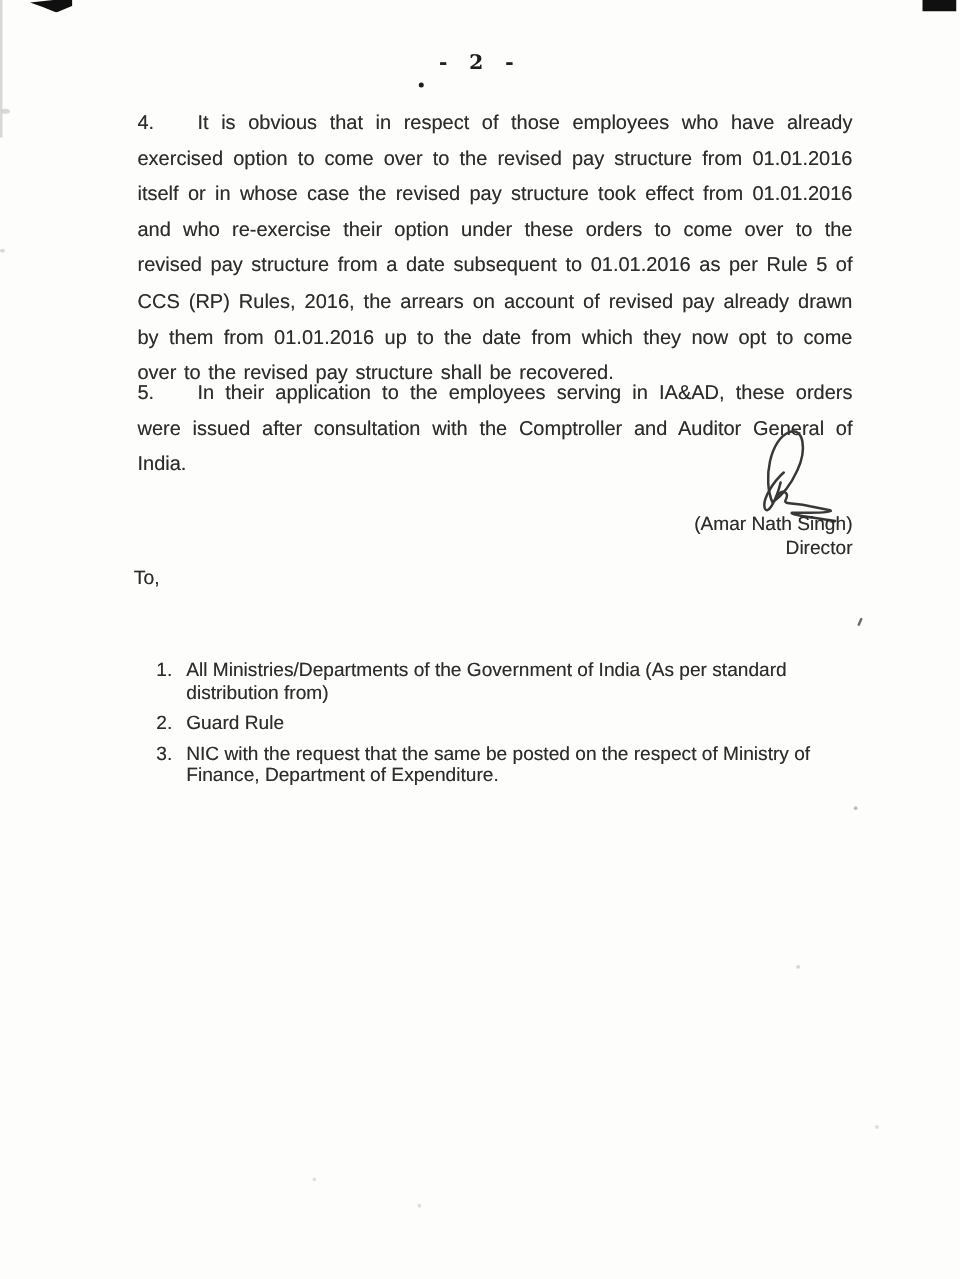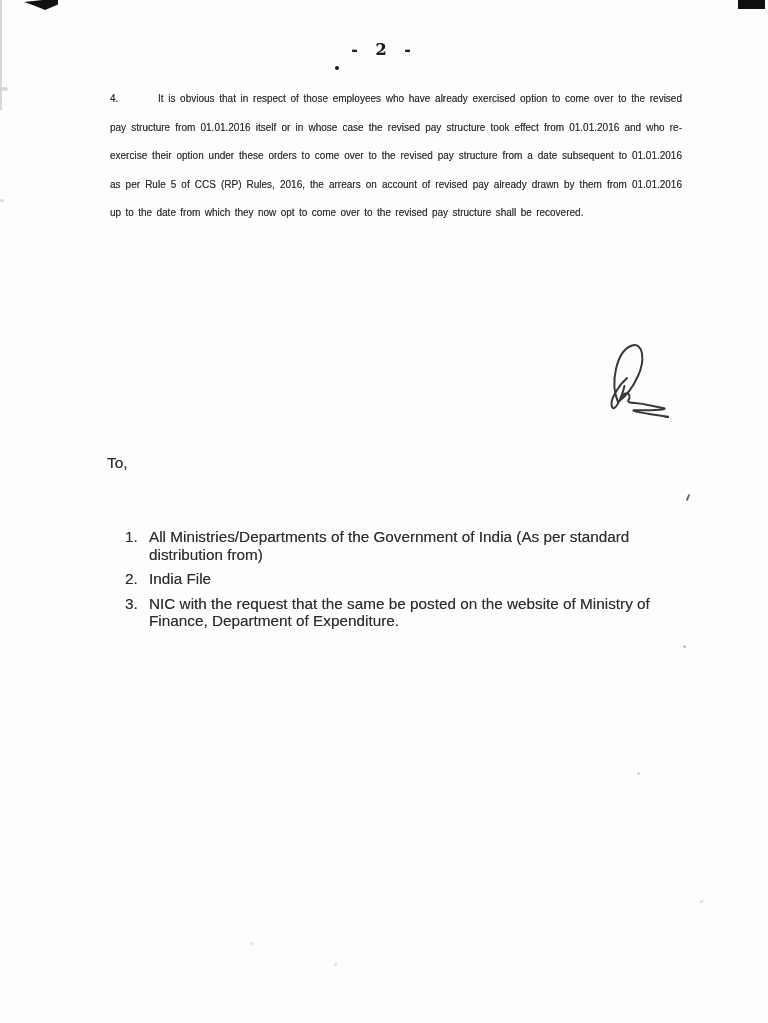--- a/index.html
+++ b/index.html
@@ -48,21 +48,21 @@
   .page-number {
     position: absolute; left: 0; top: 40px; width: 768px;
     text-align: center;
     font-family: "DejaVu Serif", "Liberation Serif", serif;
     font-size: 16px; font-weight: bold; letter-spacing: 6px;
     color: #1f1f1f;
     text-shadow: 0 0 .5px rgba(20,20,20,.55);
   }
   .para {
     position: absolute; left: 110px; width: 572px;
-    font-size: 10px; line-height: 28.6px;
+    font-size: 16px; line-height: 28.6px;
     text-align: justify;
     color: #2c2c2c;
     word-spacing: 1.6px;
     text-shadow: 0 0 .45px rgba(30,30,30,.5);
   }
   .para-4 { top: 85px; }
   .para-5 { top: 301px; }
   .pnum { display: inline-block; width: 48px; }
   .signature-svg { position: absolute; left: 590px; top: 342px; }
   .signatory {
@@ -99,39 +99,44 @@
   <div class="speck speck-2"></div>
   <div class="speck speck-3"></div>
   <div class="speck speck-4"></div>
   <div class="speck speck-5"></div>
   <div class="dot-under-pageno"></div>
 
   <div class="page-number">- 2 -</div>
 
   <p class="para para-4"><span class="pnum">4.</span><span>It is obvious that in respect of those employees who have already exercised option to come over to the revised pay structure from 01.01.2016 itself or in whose case the revised pay structure took effect from 01.01.2016 and who re-exercise their option under these orders to come over to the revised pay structure from a date subsequent to 01.01.2016 as per Rule 5 of CCS (RP) Rules, 2016, the arrears on account of revised pay already drawn by them from 01.01.2016 up to the date from which they now opt to come over to the revised pay structure shall be recovered.</span></p>
 
+  <p class="para para-5"><span class="pnum">5.</span><span>In their application to the employees serving in IA&amp;AD, these orders were issued after consultation with the Comptroller and Auditor General of India.</span></p>
 
   <svg class="signature-svg" width="84" height="76" viewBox="0 0 84 76" fill="none">
     <path d="M28 60 C20 42 26 9 42 3.5 C53 0 55.5 18 48 34 C43 45 35 55 28 60" stroke="#383838" stroke-width="2" stroke-linecap="round" fill="none"></path>
     <path d="M37 36 C29 43 19 58 22 65 C24.5 70 31 58 34.5 44" stroke="#383838" stroke-width="2" stroke-linecap="round" fill="none"></path>
     <path d="M31 56 C34 49 42.5 50.5 38.5 58 C36.5 61.8 45 60 58 63 L74 66.2 C76.5 67 71.5 68.2 56 68.2 L45 68.2 C40.5 68.2 45 70 61 72.2 L78 74.8" stroke="#383838" stroke-width="2" stroke-linecap="round" stroke-linejoin="round" fill="none"></path>
     <path d="M20 79 C40 84.5 69 81.5 78 74.8" stroke="#383838" stroke-width="2" stroke-linecap="round" fill="none"></path>
   </svg>
 
+  <div class="signatory">
+    <div>(Amar Nath Singh)</div>
+    <div>Director</div>
+  </div>
 
   <div class="salutation">To,</div>
 
   <div class="distribution">
     <div class="dist-item">
       <span class="dist-num">1.</span>
       <span class="dist-text">All Ministries/Departments of the Government of India (As per standard distribution from)</span>
     </div>
     <div class="dist-item">
       <span class="dist-num">2.</span>
-      <span class="dist-text">India File</span>
+      <span class="dist-text">Guard Rule</span>
     </div>
     <div class="dist-item">
       <span class="dist-num">3.</span>
-      <span class="dist-text">NIC with the request that the same be posted on the website of Ministry of Finance, Department of Expenditure.</span>
+      <span class="dist-text">NIC with the request that the same be posted on the respect of Ministry of Finance, Department of Expenditure.</span>
     </div>
   </div>
 
 </div>
 
 </body></html>

